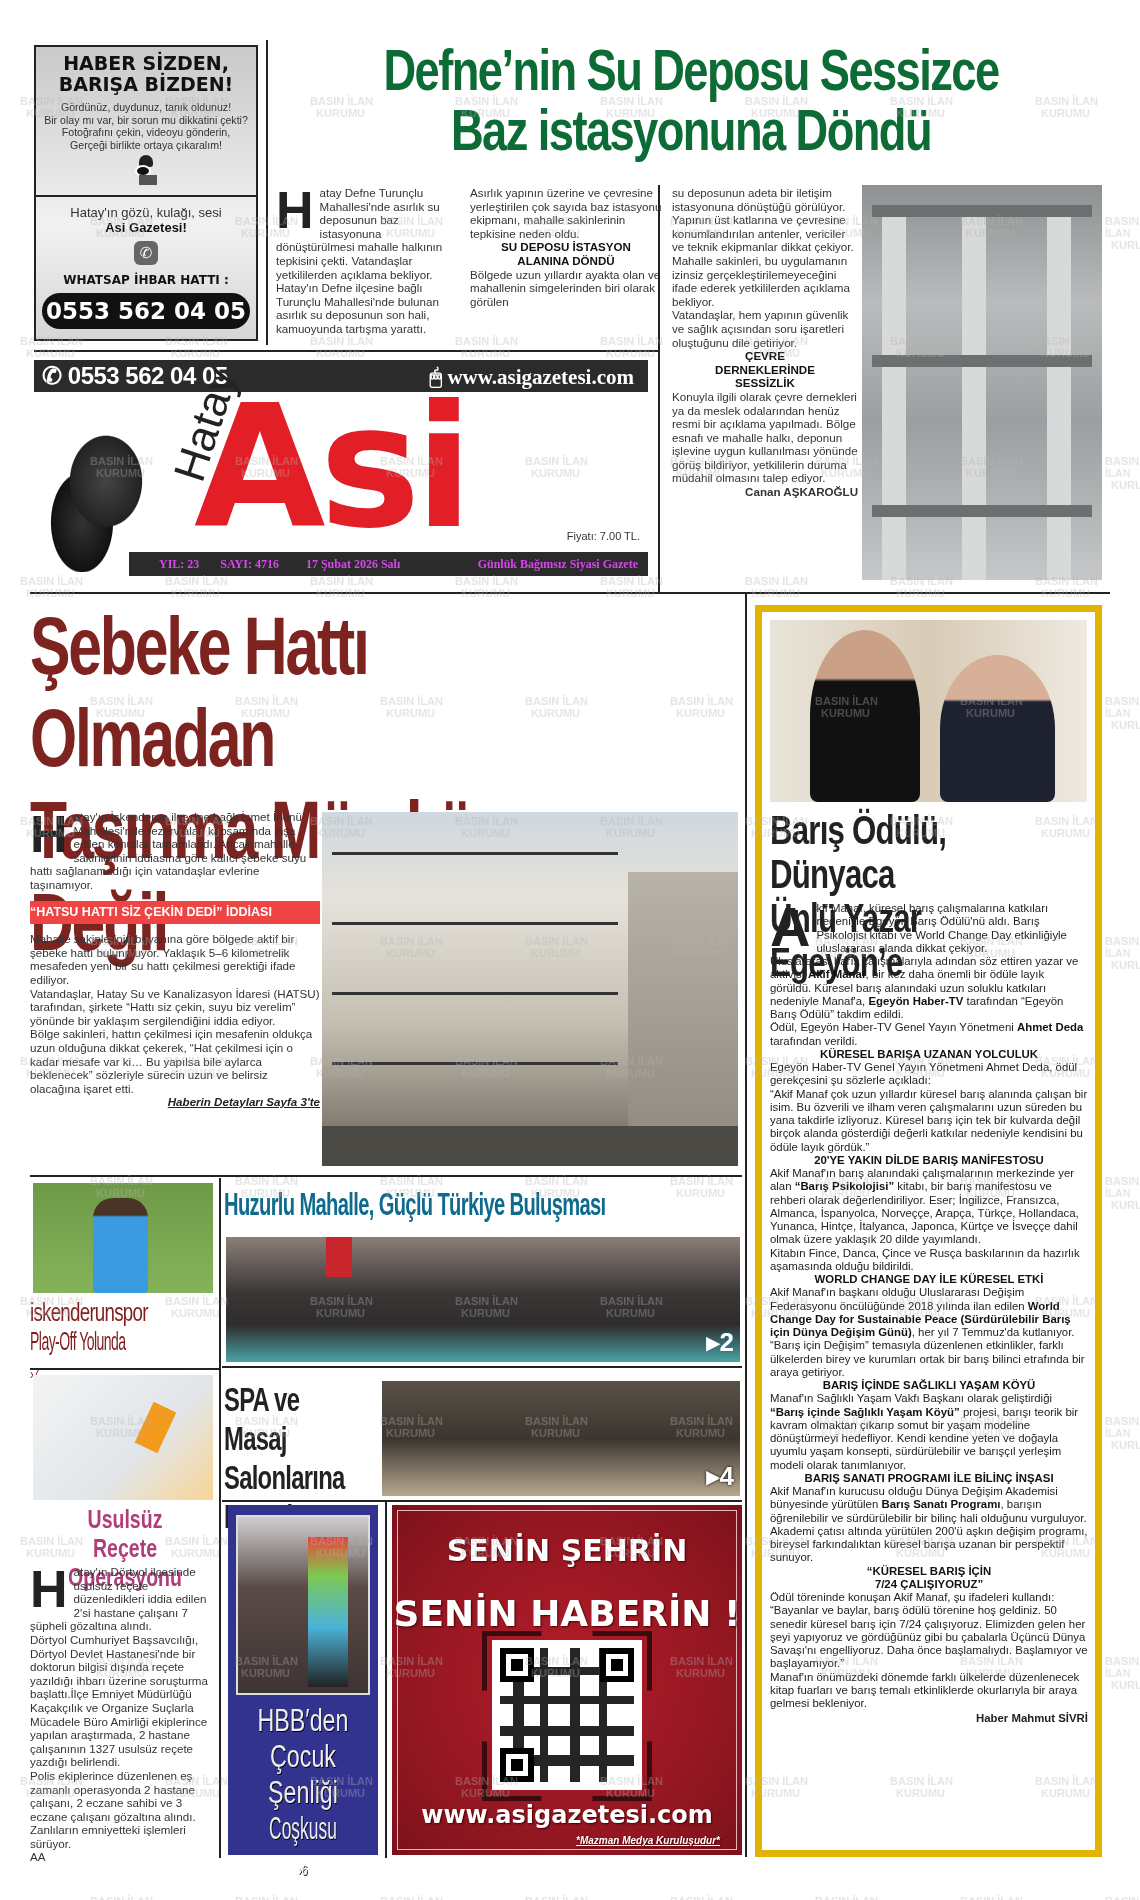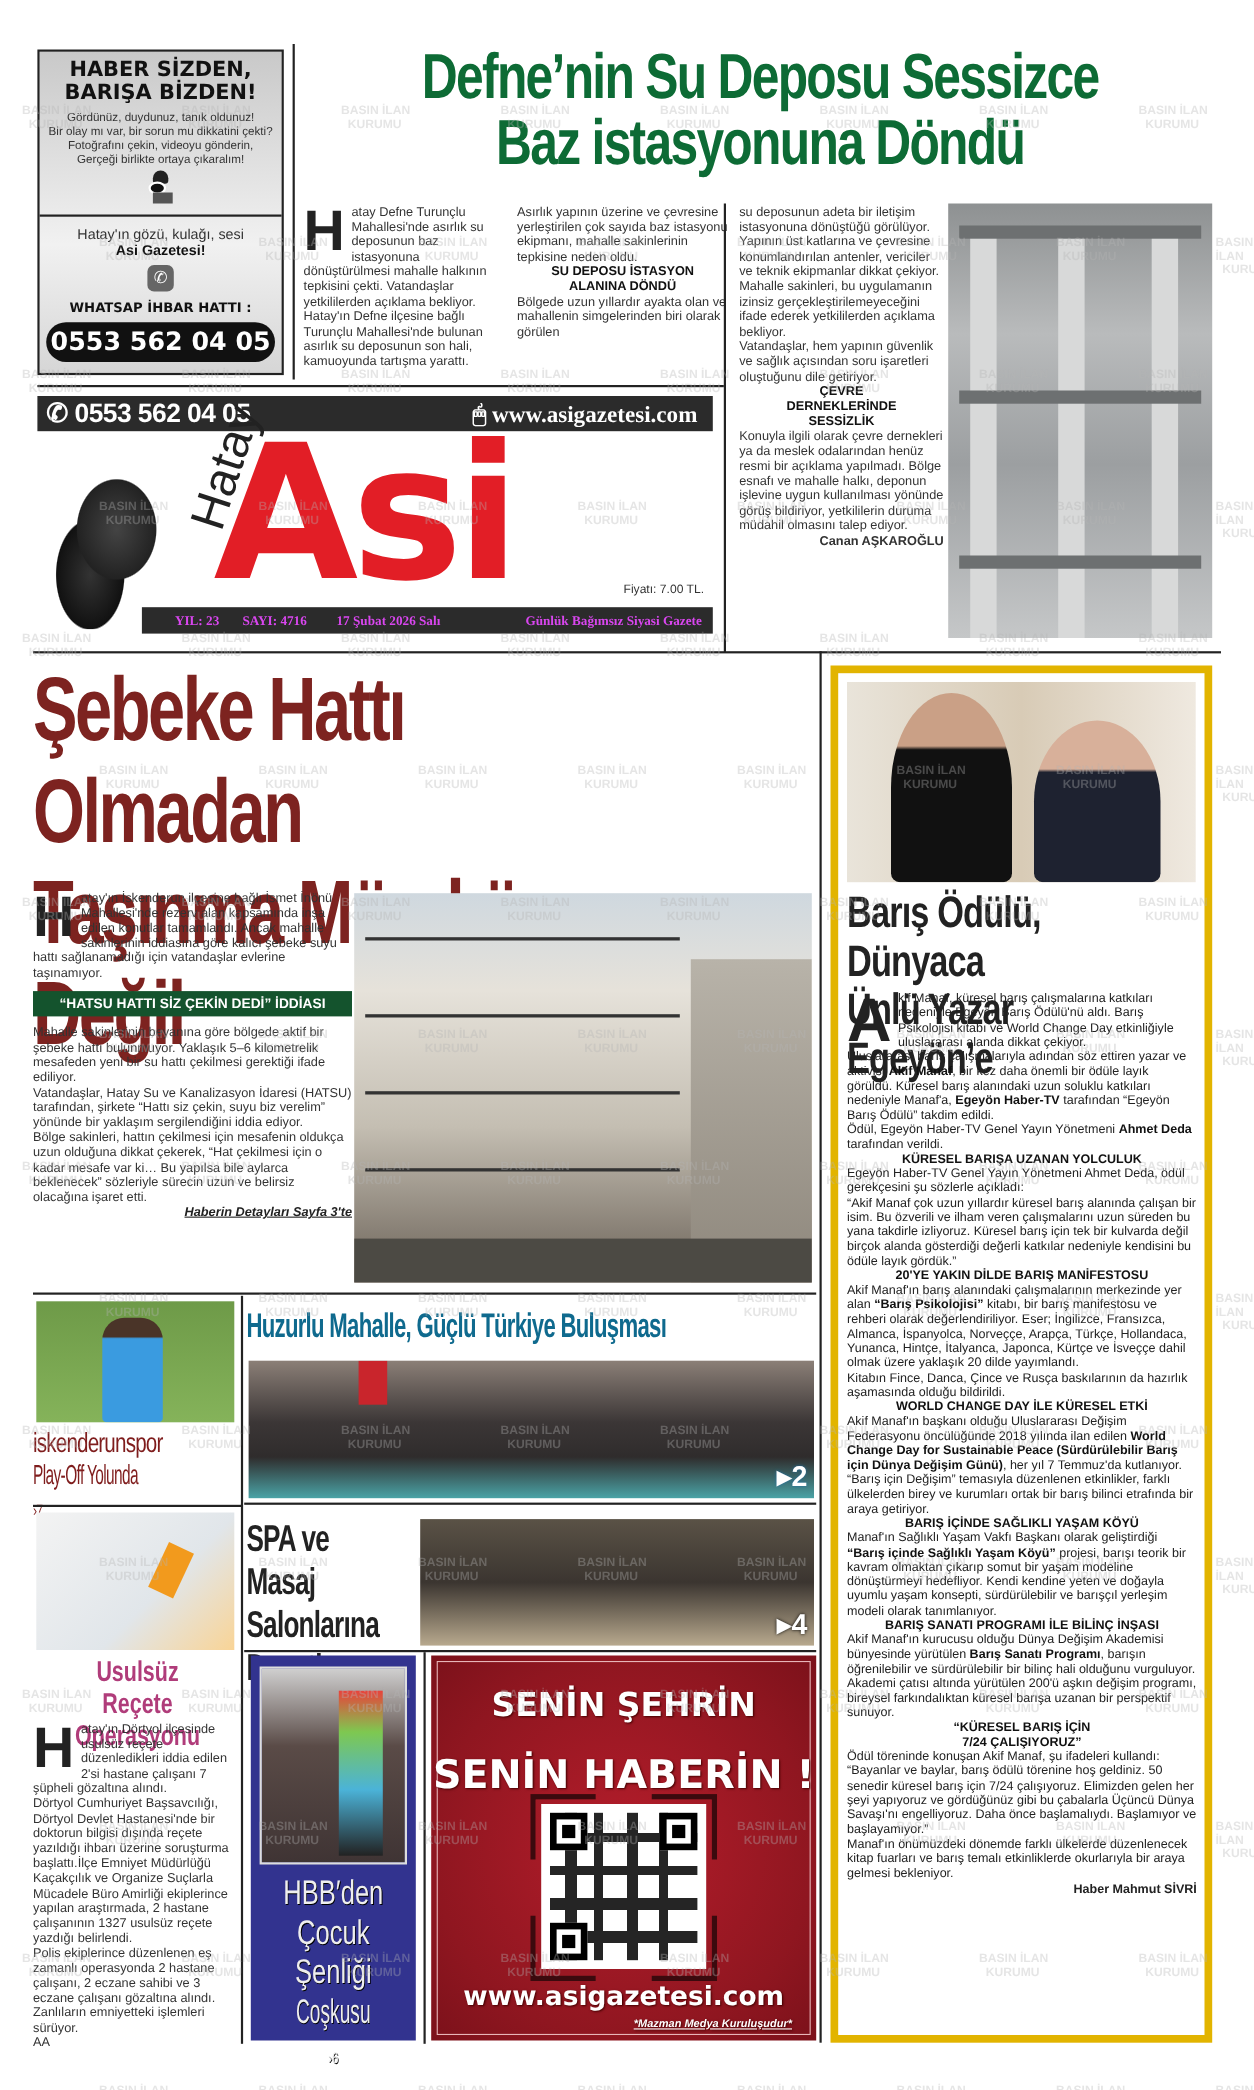--- a/index.html
+++ b/index.html
@@ -42,21 +42,21 @@
   #logo .hatay{position:absolute;left:130px;top:80px;font-size:44px;color:#222;transform:rotate(-72deg);transform-origin:left top}
   #logo .face{position:absolute;left:0;top:15px;width:120px;height:165px;background:radial-gradient(ellipse at 60% 45%,#444 0%,#222 35%,transparent 36%),radial-gradient(ellipse at 40% 70%,#333 0%,#111 30%,transparent 31%)}
   #logo .price{position:absolute;right:8px;top:138px;font-size:11px;color:#333}
   #logo .strip{position:absolute;left:95px;right:0;top:160px;height:24px;background:#2b2b2b;color:#d946ef;font-family:"Liberation Serif",serif;font-weight:bold;font-size:12px;line-height:24px}
 
   
   #main-head{left:30px;top:600px;width:712px;color:#7d2320;font-weight:bold;font-size:82px;line-height:92px;letter-spacing:-3px}
   #main-head span{display:block;transform:scaleX(0.74);transform-origin:left}
 
   #left-article{left:30px;top:810px;width:290px}
-  .redbar{background:#14532d;color:#fff;font-weight:bold;font-size:12.5px;text-align:center;padding:5px 0;margin:9px 0 8px}
+  .redbar{background:#ef4444;color:#fff;font-weight:bold;font-size:12.5px;padding:5px 0;margin:9px 0 8px}
   .link{text-align:right;font-weight:bold;font-style:italic;text-decoration:underline;color:#222}
   #building{left:322px;top:812px;width:416px;height:354px;background:linear-gradient(180deg,#cfd8df 0%,#e6e2da 25%,#c4beb2 60%,#6b6258 100%)}
   #building .bal{position:absolute;left:10px;right:120px;height:3px;background:#333}
 
   
   #goldbox{left:755px;top:605px;width:347px;height:1252px;border:7px solid #e2b400;background:#fff}
   #awardphoto{left:8px;top:8px;width:317px;height:182px;background:linear-gradient(90deg,#e9e4da 0%,#d8cbb6 50%,#efe9e0 100%)}
   .person{position:absolute;border-radius:50% 50% 8px 8px}
   #award-head{position:absolute;left:8px;top:196px;width:320px;font-weight:bold;font-size:40px;line-height:44px;color:#222;letter-spacing:-1px}
   #award-head span{display:block;transform:scaleX(0.78);transform-origin:left}

